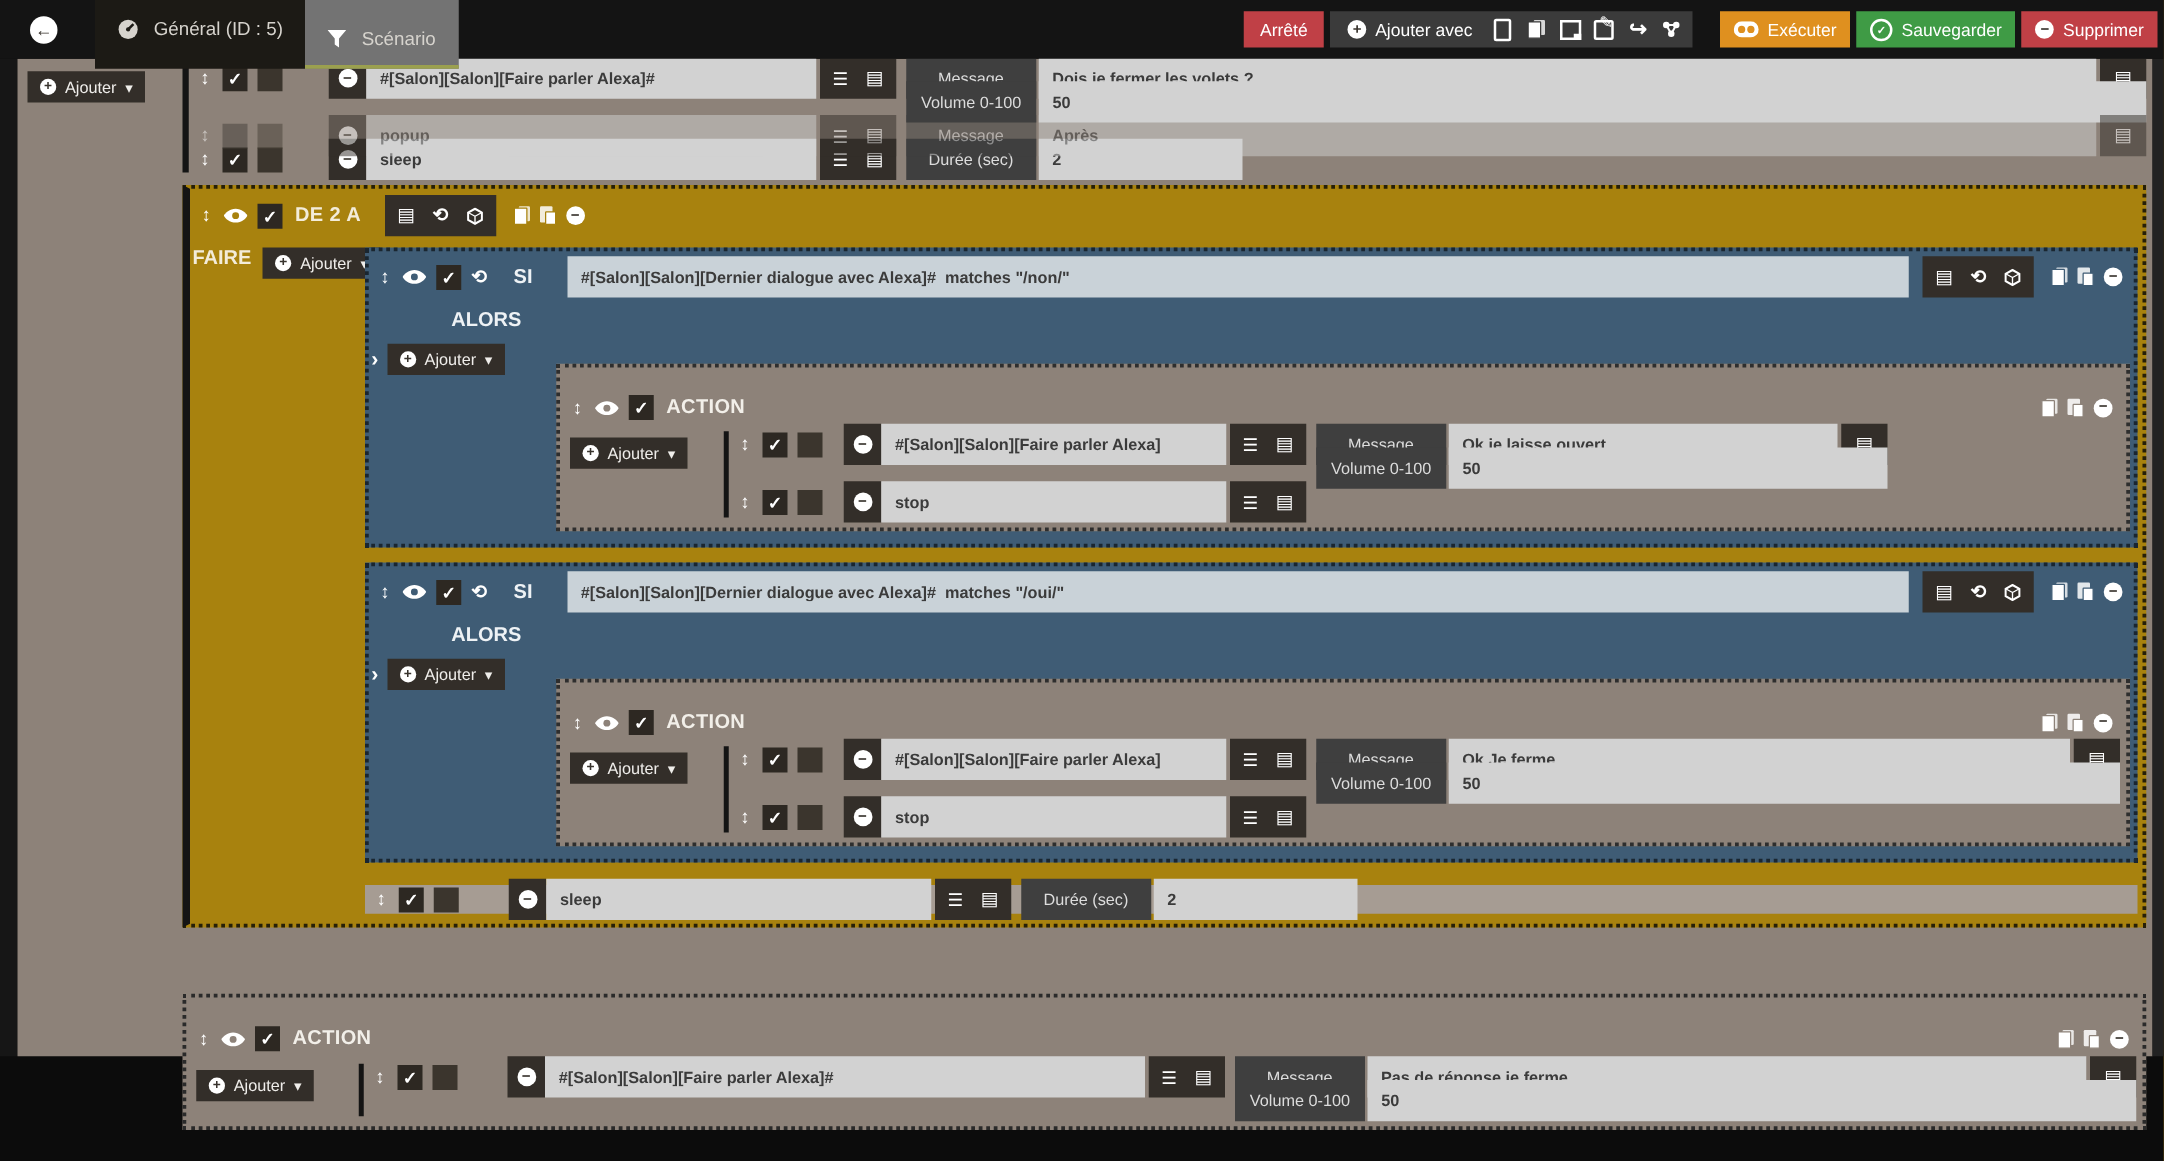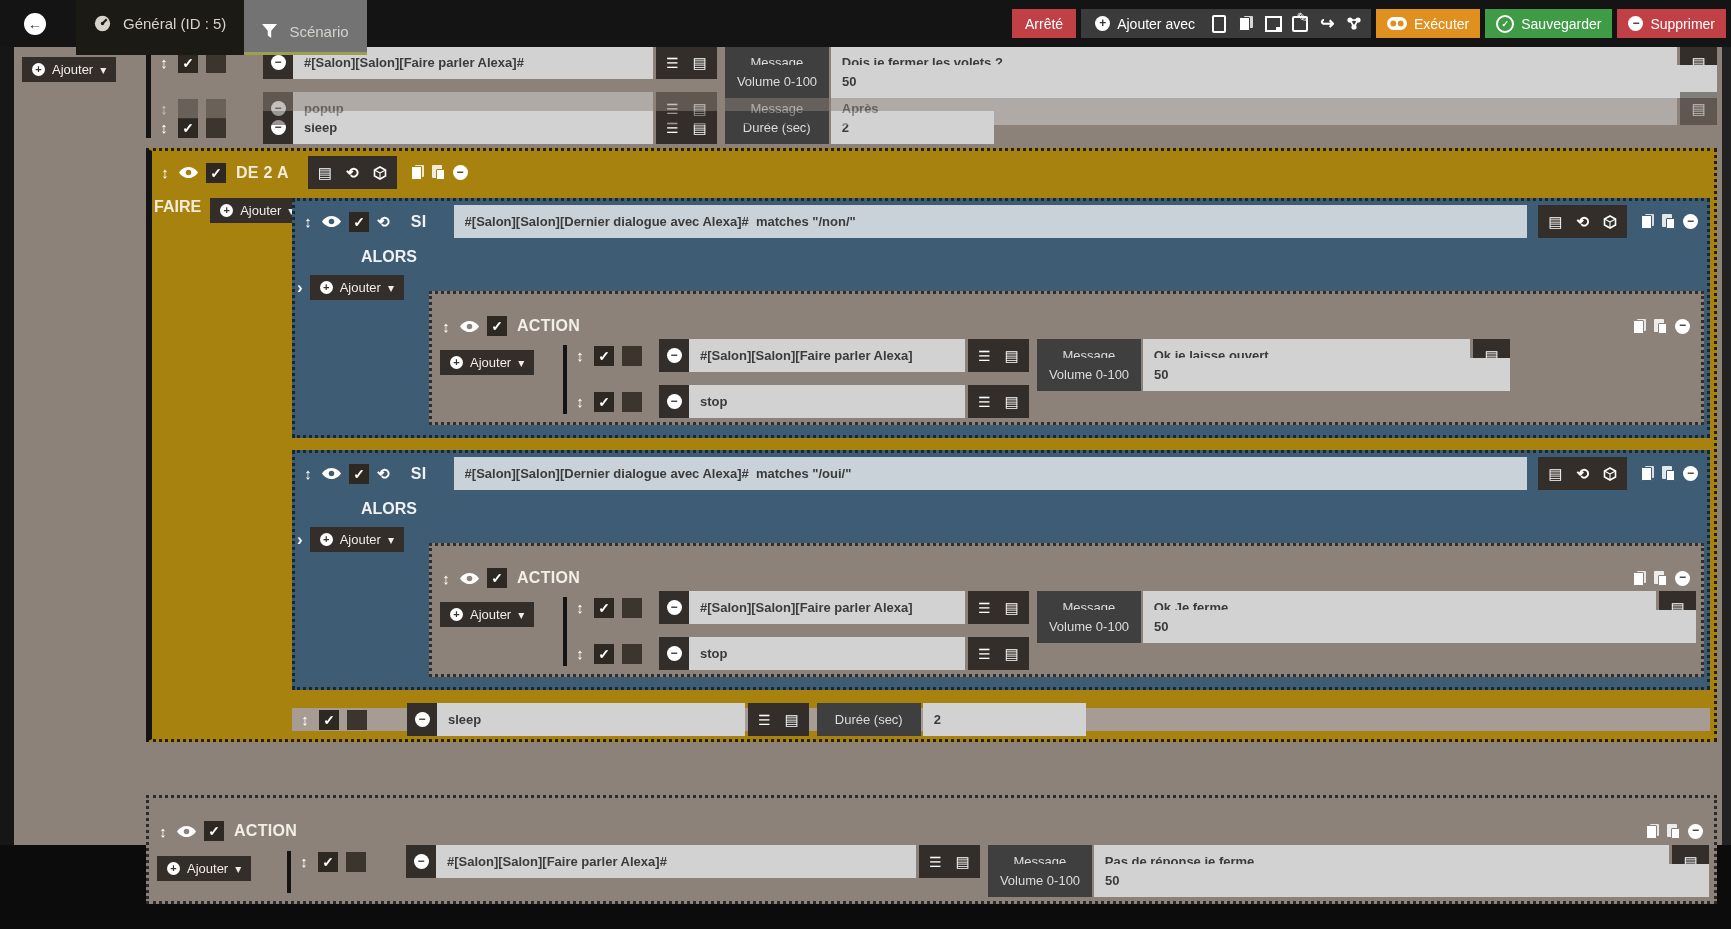--- a/index.html
+++ b/index.html
@@ -21,21 +21,21 @@
        font-size:15px;cursor:pointer;box-sizing:border-box;}
   .tab-general{background:#1c1a15;margin-left:30px;}
   .tab-active{background:#737373;border-bottom:3px solid #9ba04f;padding-top:19px;}
   .right-cluster{margin-left:auto;display:flex;align-items:center;height:29px;margin-right:5px;gap:5px;}
   .badge{background:#c04046;color:#fff;height:29px;display:flex;align-items:center;
          padding:0 13px;font-size:14px;}
   .toolgroup{display:flex;align-items:center;background:#3b3b3b;height:29px;padding:0 3px;}
   .btn-flat{display:flex;align-items:center;gap:7px;color:#fff;font-size:14px;height:29px;
             padding:0 11px;cursor:pointer;white-space:nowrap;}
   .tbi{width:27px;height:29px;display:flex;align-items:center;justify-content:center;cursor:pointer;color:#fff;}
-  .btn-exec{background:#df901f;}
+  .btn-exec{background:#df901f;margin-left:17px;}
   .btn-save{background:#3f9b45;}
   .btn-del{background:#c04046;}
   .tb-file{width:10px;height:14px;border:2px solid #fff;border-radius:2px;}
   .tb-copy{position:relative;width:14px;height:15px;}
   .tb-copy::before{content:"";position:absolute;right:0;top:0;width:9px;height:12px;background:rgba(255,255,255,.8);border-radius:1px;}
   .tb-copy::after{content:"";position:absolute;left:0;bottom:0;width:9px;height:12px;background:#fff;border:1px solid #3b3b3b;border-radius:1px;}
   .tb-frame{width:13px;height:12px;border:2px solid #fff;position:relative;}
   .tb-frame::after{content:"";position:absolute;right:-2px;bottom:-2px;width:6px;height:5px;background:#fff;}
   .tb-edit{width:12px;height:12px;border:2px solid #fff;border-radius:2px;position:relative;}
   .tb-edit::after{content:"✎";position:absolute;top:-8px;left:2px;color:#fff;font-size:13px;}
@@ -104,21 +104,21 @@
   .i-copy::before{content:"";position:absolute;right:0;top:0;width:9px;height:12px;background:rgba(255,255,255,.8);border-radius:1px;}
   .i-copy::after{content:"";position:absolute;left:0;bottom:0;width:9px;height:12px;background:#fff;border:1px solid var(--bg);border-radius:1px;}
   .i-paste{width:13px;height:15px;position:relative;flex:none;cursor:pointer;}
   .i-paste::before{content:"";position:absolute;left:0;top:0;width:10px;height:13px;background:rgba(255,255,255,.85);border-radius:1px;}
   .i-paste::after{content:"";position:absolute;right:0;bottom:0;width:7px;height:9px;background:#fff;border:1.5px solid var(--bg);border-radius:1px;}
   .for-body{display:flex;margin-top:9px;}
   .for-left{width:138px;flex:none;display:flex;flex-direction:row;gap:9px;padding-right:10px;box-sizing:border-box;}
   .side-label{color:#f3ecd9;font-weight:700;font-size:16px;text-align:right;}
   .side-label-blue{color:#eef2f5;}
   .for-content{flex:1;min-width:0;display:flex;flex-direction:column;}
-  .si-body{display:flex;margin-top:10px;}
+  .si-body{display:flex;margin-top:10px;gap:16px;}
   .si-left{width:132px;flex:none;display:flex;flex-direction:column;gap:9px;padding-right:12px;box-sizing:border-box;}
   .addrow{display:flex;align-items:center;}
   .action-body{display:flex;margin-top:5px;}
   .action-left{width:128px;flex:none;padding-top:5px;padding-left:5px;box-sizing:border-box;}
   .action-rows{flex:1;min-width:0;border-left:4px solid #141414;display:flex;flex-direction:column;padding:2px 0;}
   .short{margin-right:186px;}
   .mt8{margin-top:8px;}
   .strip{background:#a69c93;padding:3px 0;margin-top:6px;}
   .eye{display:flex;cursor:pointer;flex:none;}
 </style>

